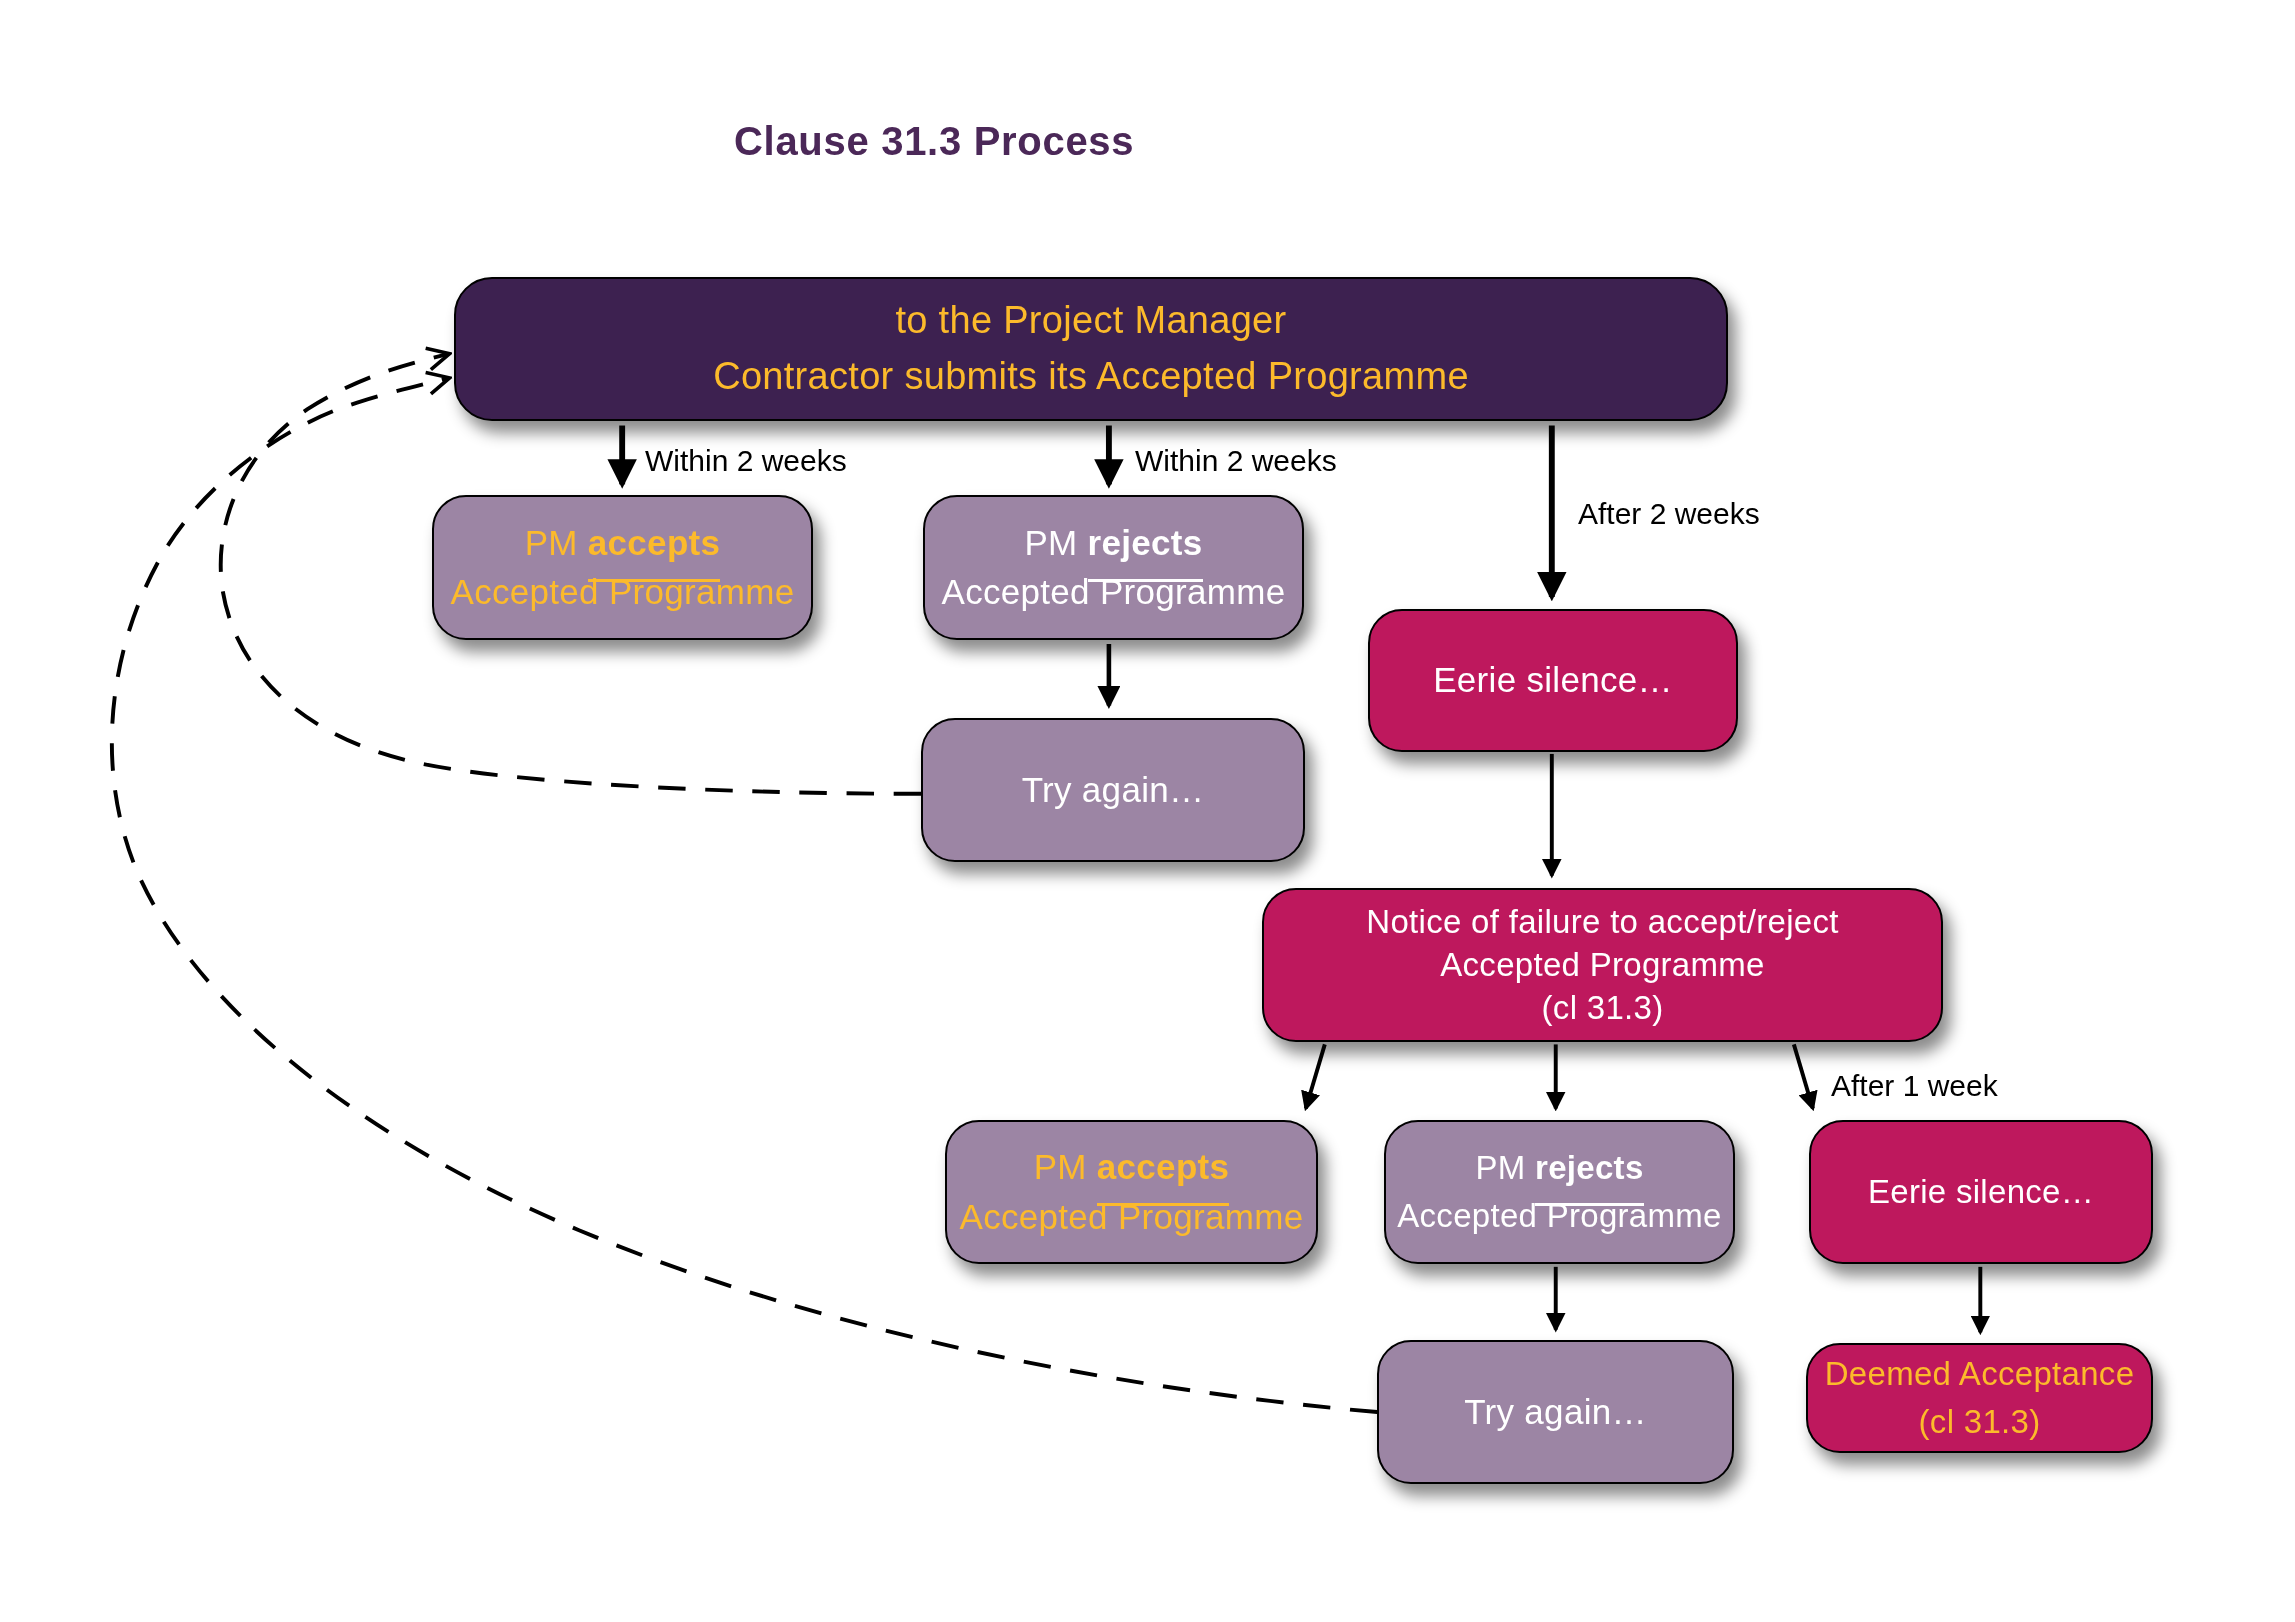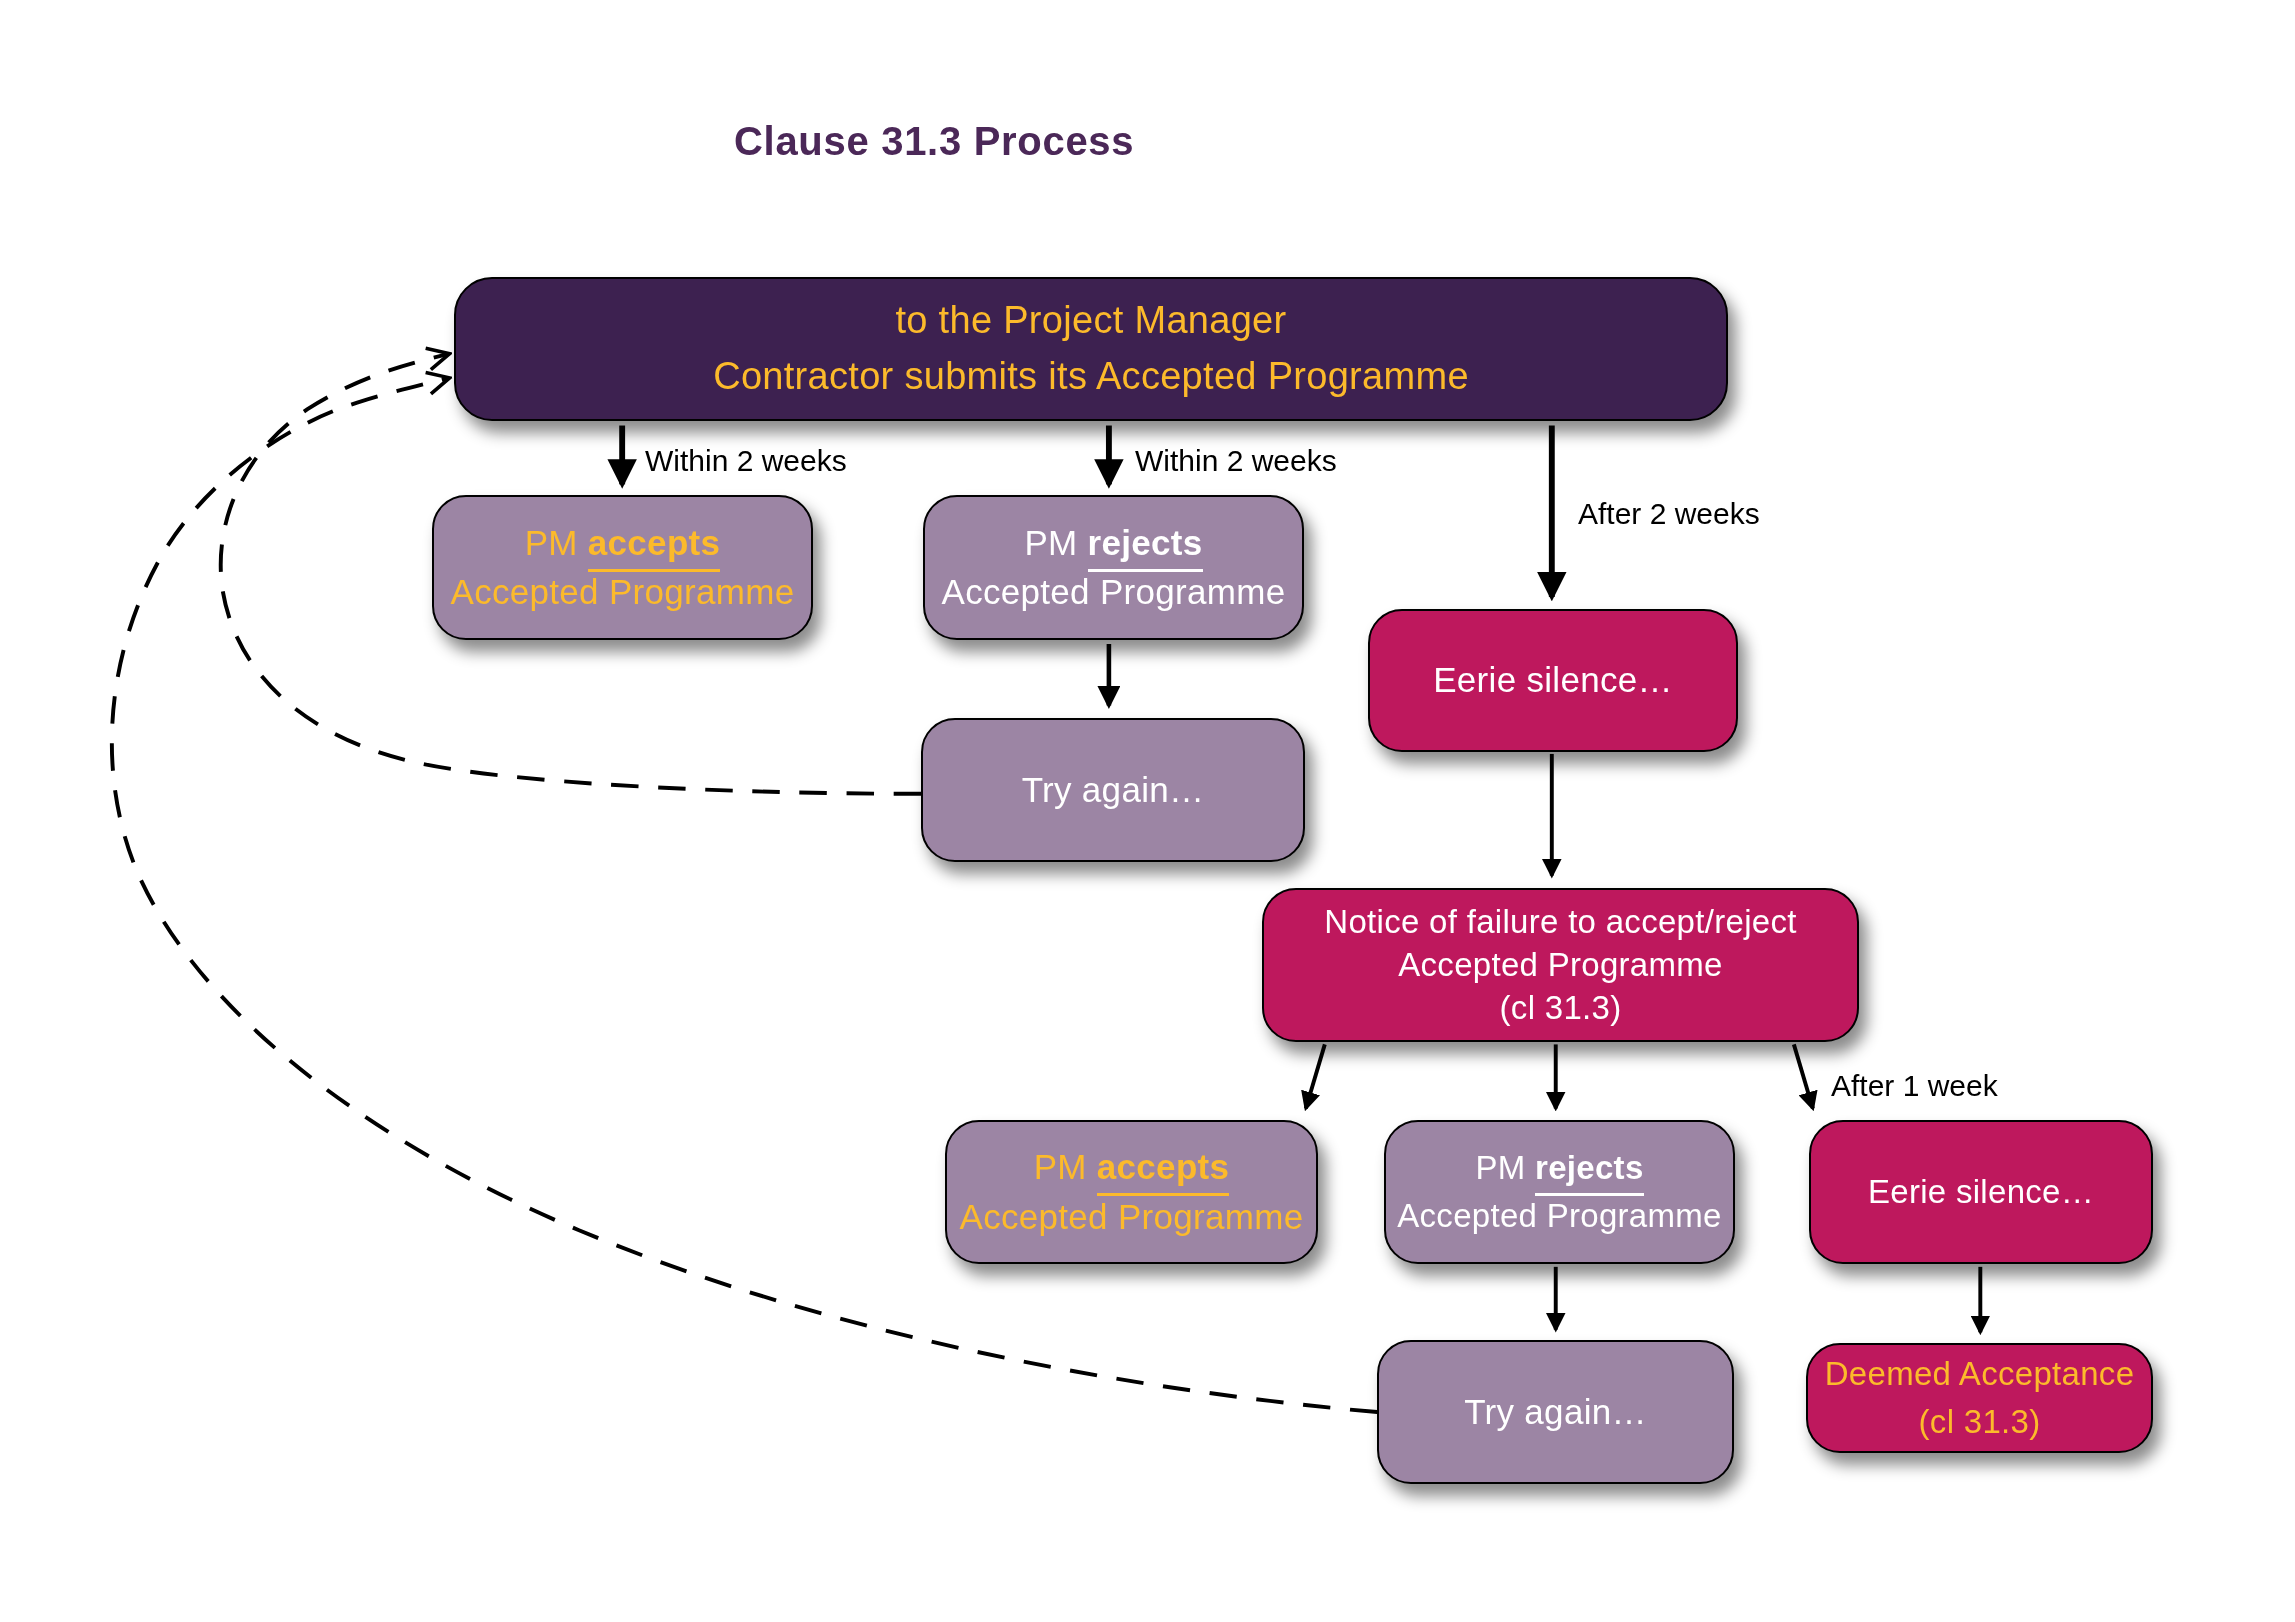--- a/index.html
+++ b/index.html
@@ -22,21 +22,21 @@
     box-shadow:7.9px 11.8px 14.4px rgba(0,0,0,0.45);
     font-size:35px;line-height:1.15;letter-spacing:0.3px;
   }
   .node .line{white-space:nowrap;}
   .dark{background:#3d2150;}
   .mauve{background:#9c85a4;}
   .teal{background:#be185d;}
   .txt-yellow{color:#fcba2b;}
   .txt-white{color:#ffffff;}
   .node.top{font-size:38px;border-radius:38px;gap:11.8px;}
-  .emph{font-weight:700;border-bottom:3.9px solid currentColor;padding-bottom:7px;}
+  .emph{font-weight:700;border-bottom:3.9px solid currentColor;padding-bottom:17px;}
   .edge-label{
     position:absolute;z-index:3;color:#000;font-size:30px;white-space:nowrap;
   }
 </style>
 </head>
 <body>
 
 <div class="canvas">
 
   <svg class="edges" width="2295" height="1623" viewBox="0 0 3508 2480">
@@ -90,21 +90,21 @@
   </div>
 
   <div class="node teal txt-white" style="left:1368px;top:609px;width:370px;height:143px;">
     <div class="line">Eerie silence…</div>
   </div>
 
   <div class="node mauve txt-white" style="left:921px;top:718px;width:384px;height:144px;">
     <div class="line">Try again…</div>
   </div>
 
-  <div class="node teal txt-white" style="left:1262px;top:888px;width:597px;height:154px;gap:5.2px;font-size:33px;">
+  <div class="node teal txt-white" style="left:1262px;top:888px;width:681px;height:154px;gap:5.2px;font-size:33px;">
     <div class="line">Notice of failure to accept/reject</div>
     <div class="line">Accepted Programme</div>
     <div class="line">(cl 31.3)</div>
   </div>
 
   <div class="node mauve txt-yellow" style="left:945px;top:1120px;width:373px;height:144px;">
     <div class="line"><span>PM </span><span class="emph">accepts</span></div>
     <div class="line">Accepted Programme</div>
   </div>
 

